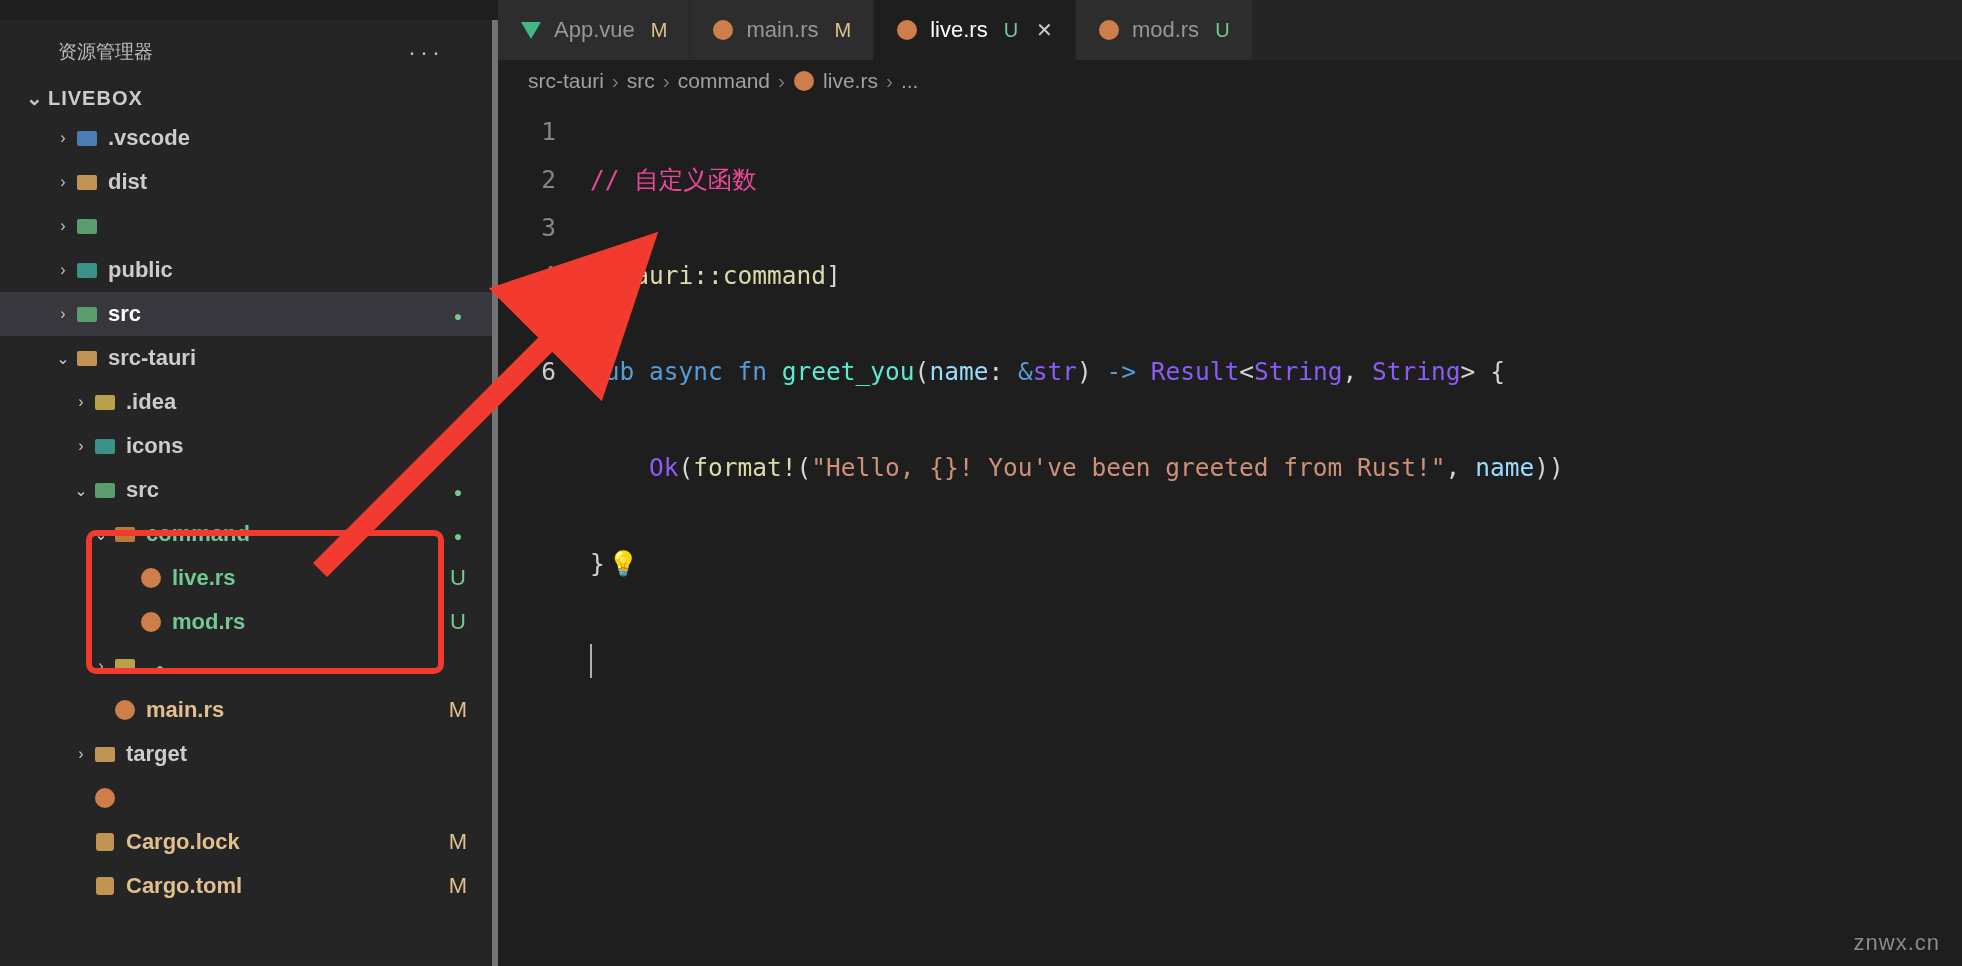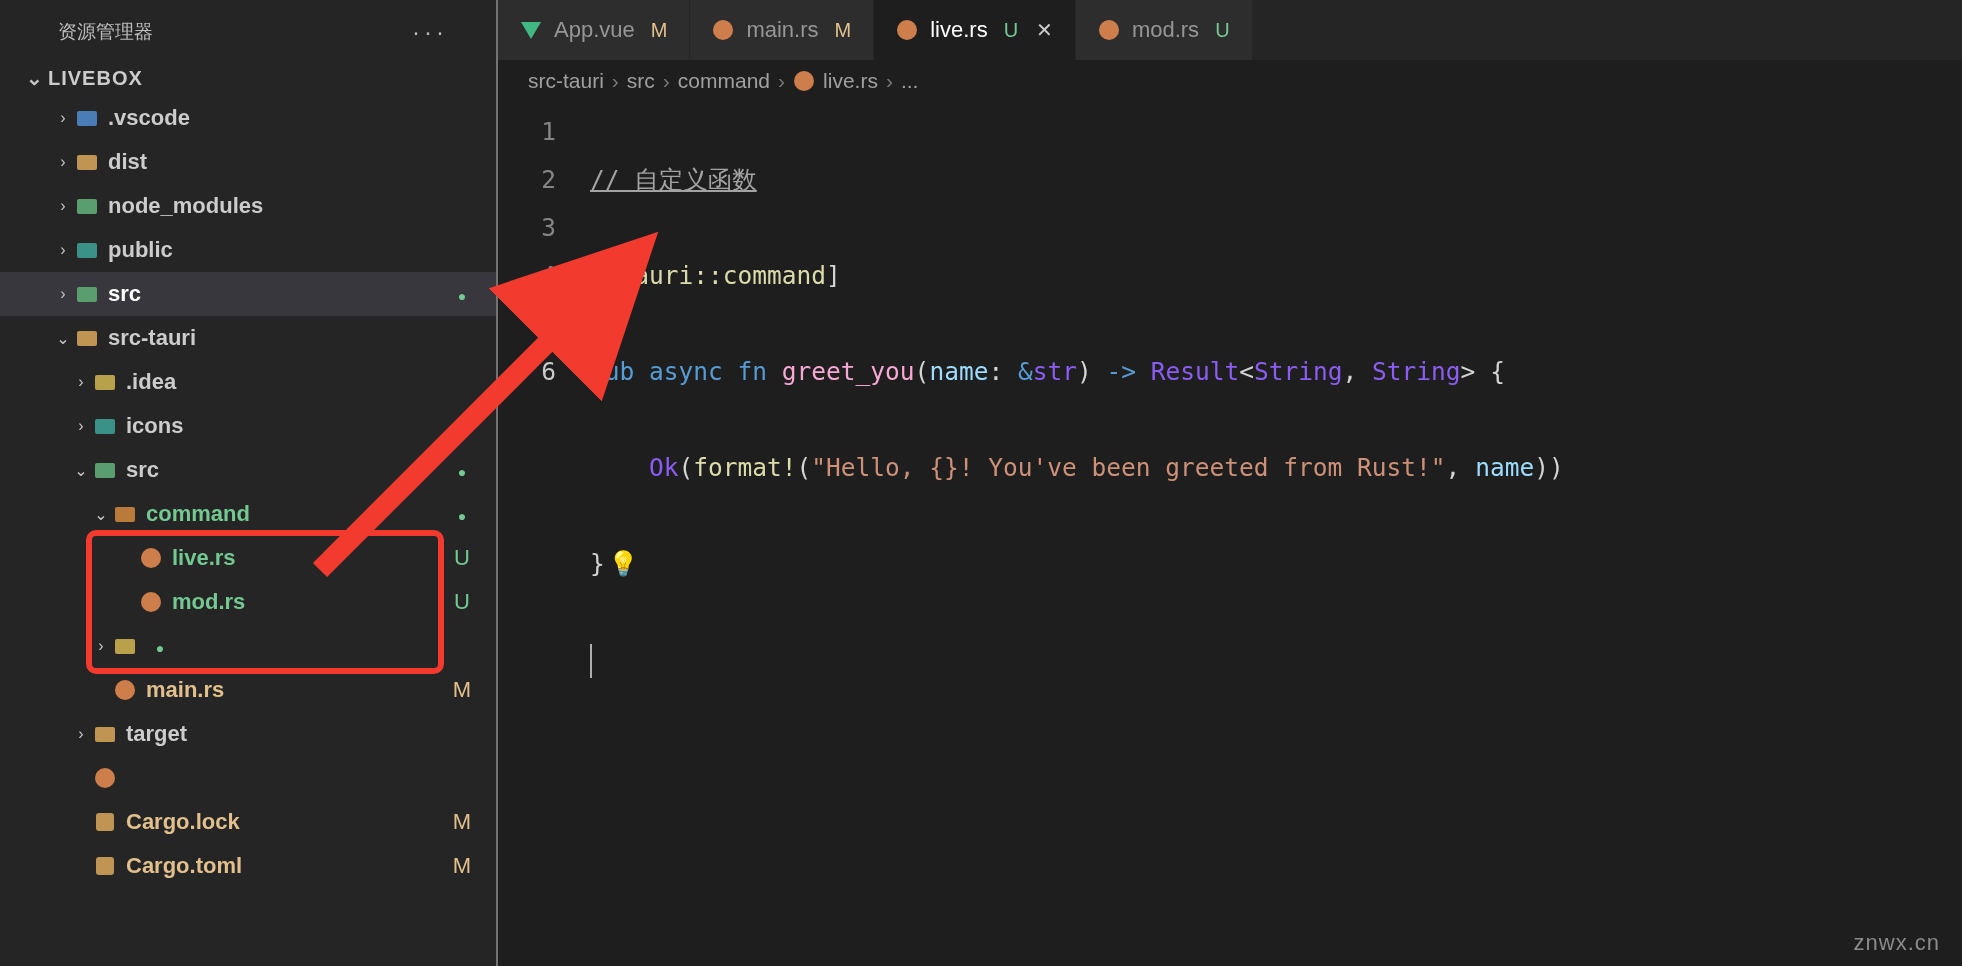--- a/index.html
+++ b/index.html
@@ -11,21 +11,22 @@
   height: 966px;
   overflow: hidden;
   font-size: 18px;
 }
 .container { display: flex; height: 100%; }
 .sidebar {
   width: 498px;
   background: #252526;
   display: flex;
   flex-direction: column;
-  border-right: 2px solid #737373;
+  border-right: 6px solid #737373;
+  margin-top: 20px;
 }
 .sidebar-header {
   display: flex;
   align-items: center;
   justify-content: space-between;
   padding: 18px 20px 14px 58px;
   font-size: 19px;
   color: #bbbbbb;
 }
 .sidebar-header .dots { font-size: 24px; letter-spacing: 4px; color: #bbbbbb; padding-right: 28px;}
@@ -148,25 +149,25 @@
   width: 92px;
   text-align: right;
   color: #858585;
   padding-right: 34px;
   user-select: none;
 }
 .gutter div { height: 48px; }
 .gutter .current { color: #cccccc; }
 .code { flex: 1; white-space: pre; position: relative; }
 .code-line { height: 48px; }
-.tok-comment { color: #a3a3a3; text-decoration: underline; }
+.tok-comment { color: #ec4899; }
 .tok-attr { color: #dcdcaa; }
 .tok-keyword { color: #569cd6; }
 .tok-operator { color: #569cd6; }
-.tok-fn { color: #f9a8d4; }
+.tok-fn { color: #5eead4; }
 .tok-param { color: #9cdcfe; }
 .tok-type { color: #8b5cf6; }
 .tok-string { color: #ce9178; }
 .tok-punct { color: #d4d4d4; }
 .tok-amp { color: #569cd6; }
 .tok-call { color: #dcdcaa; }
 .tok-var { color: #9cdcfe; }
 .bulb {
   display: inline-block;
   color: #ffcc00;
@@ -228,21 +229,20 @@
             <span class="ic-folder-yellow"></span>
           </span>
           <span class="label">dist</span>
           <span class="status"></span>
         </div>
         <div class="tree-item i1">
           <span class="chev">›</span>
           <span class="icon">
             <span class="ic-folder-green"></span>
           </span>
-          <span class="label">node_modules</span>
           <span class="status"></span>
         </div>
         <div class="tree-item i1">
           <span class="chev">›</span>
           <span class="icon">
             <span class="ic-folder-teal"></span>
           </span>
           <span class="label">public</span>
           <span class="status"></span>
         </div>

